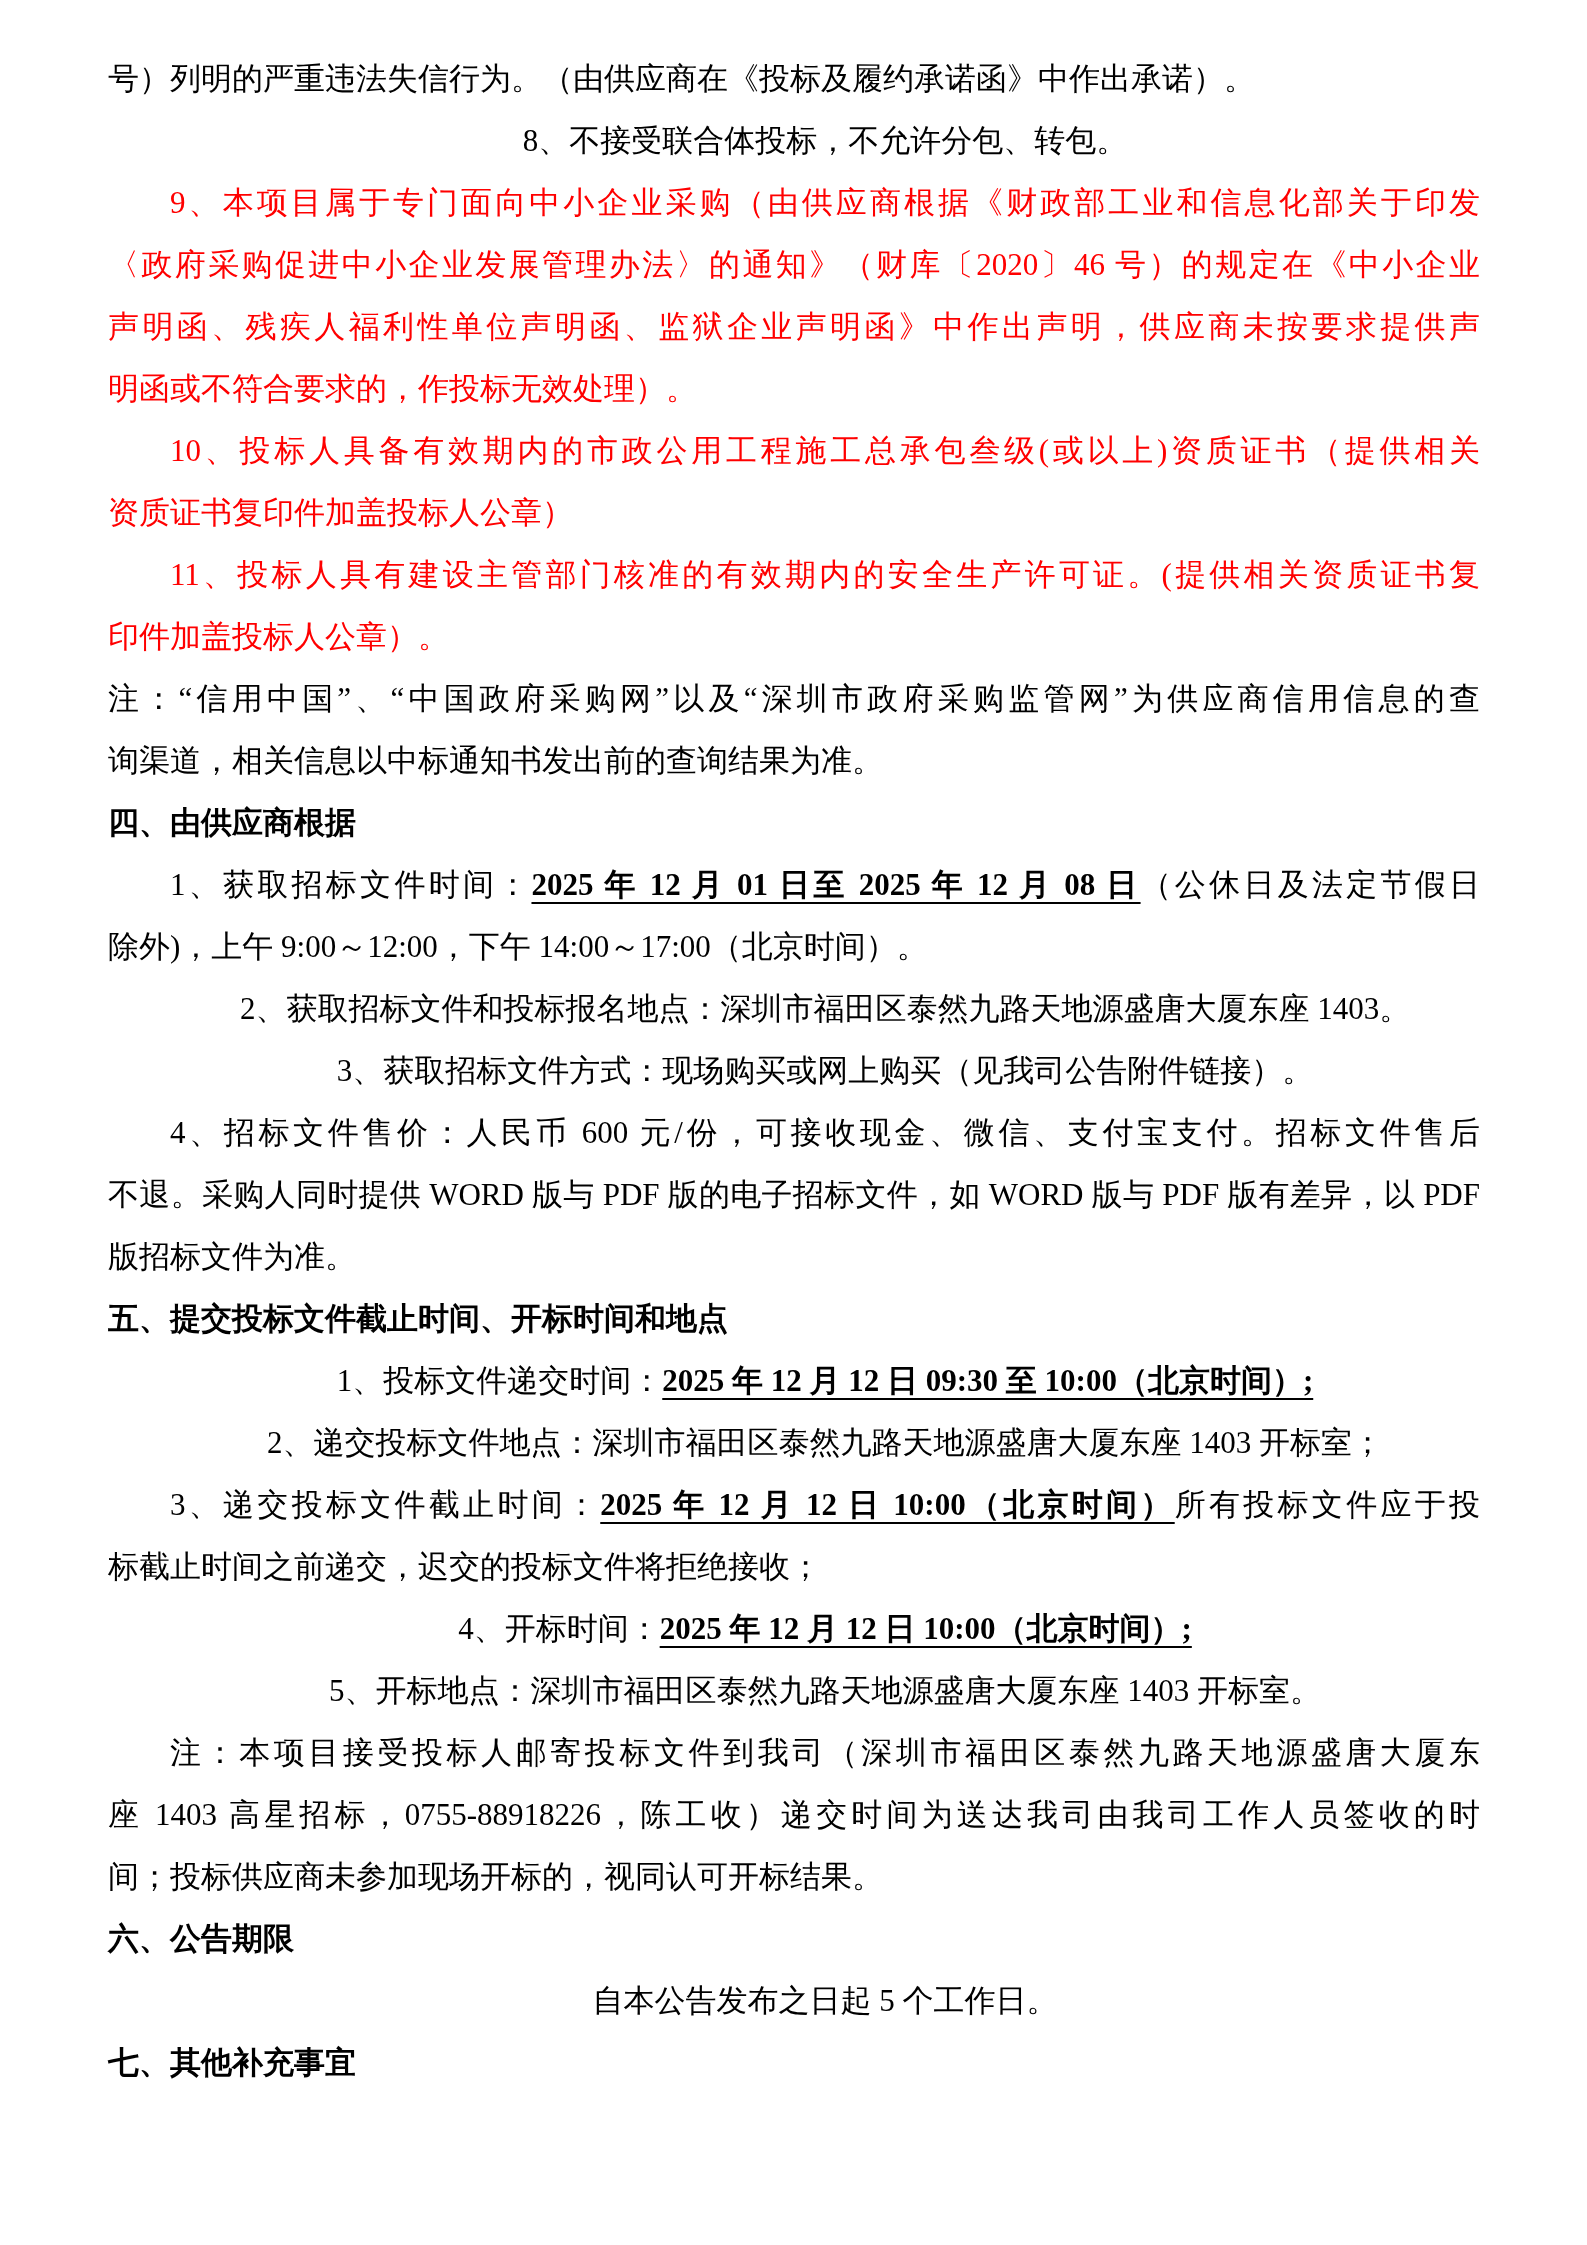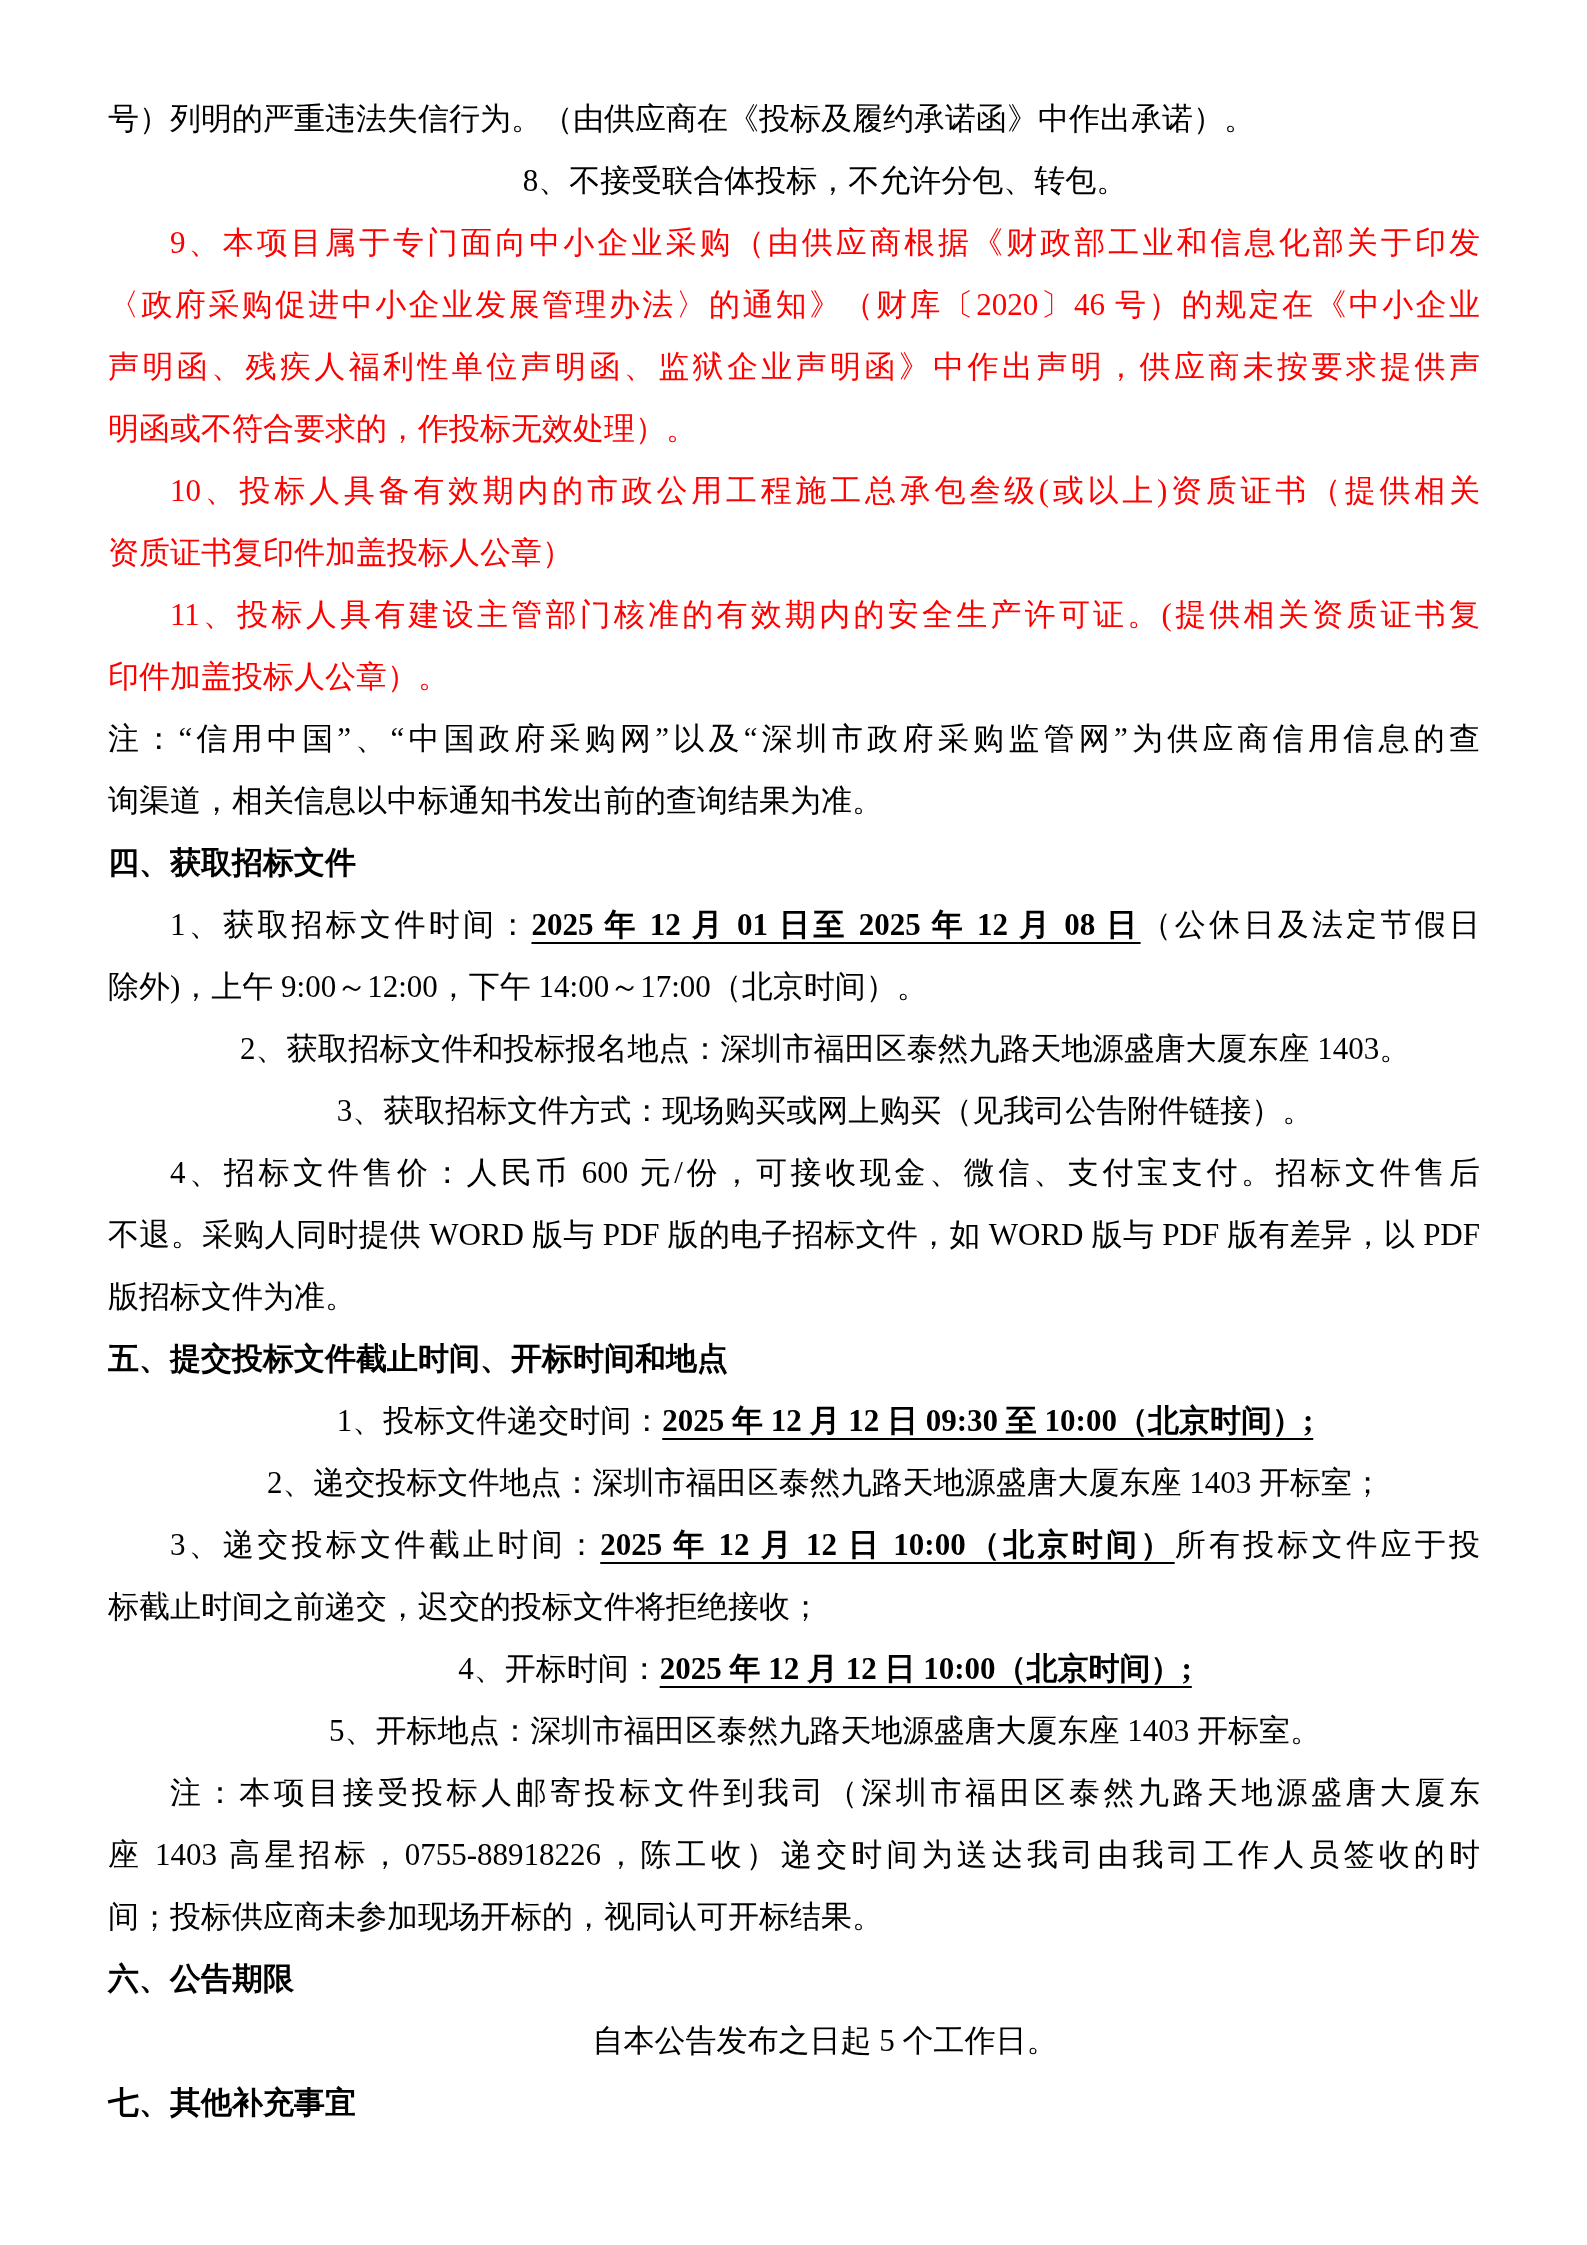--- a/index.html
+++ b/index.html
@@ -3,21 +3,21 @@
 <meta charset="utf-8">
 <style>
   html, body { margin: 0; padding: 0; background: #e8e8e8; }
   .page {
     position: relative;
     width: 1587px;
     height: 2245px;
     margin: 0 auto;
     background: #ffffff;
     box-sizing: border-box;
-    padding: 88px 107px 0 108px;
+    padding: 48px 107px 0 108px;
     font-family: "Liberation Serif", "DejaVu Serif", serif;
     font-size: 31px;
     color: #000000;
     overflow: hidden;
   }
   .line {
     height: 62px;
     line-height: 62px;
     white-space: nowrap;
   }
@@ -55,21 +55,21 @@
 
   <div class="line ind jf red">10、投标人具备有效期内的市政公用工程施工总承包叁级(或以上)资质证书（提供相关</div>
   <div class="line red">资质证书复印件加盖投标人公章）</div>
 
   <div class="line ind jf red">11、投标人具有建设主管部门核准的有效期内的安全生产许可证。(提供相关资质证书复</div>
   <div class="line red">印件加盖投标人公章）。</div>
 
   <div class="line jf">注：“信用中国”、“中国政府采购网”以及“深圳市政府采购监管网”为供应商信用信息的查</div>
   <div class="line">询渠道，相关信息以中标通知书发出前的查询结果为准。</div>
 
-  <div class="line hd">四、获取招标文件</div>
+  <div class="line hd">四、由供应商根据</div>
 
   <div class="line ind jf">
     <span>1、获取招标文件时间：</span><span class="u">2025 年 12 月 01 日至 2025 年 12 月 08 日</span><span>（公休日及法定节假日</span>
   </div>
   <div class="line">除外)，上午 9:00～12:00，下午 14:00～17:00（北京时间）。</div>
 
   <div class="line ind">2、获取招标文件和投标报名地点：深圳市福田区泰然九路天地源盛唐大厦东座 1403。</div>
   <div class="line ind">3、获取招标文件方式：现场购买或网上购买（见我司公告附件链接）。</div>
 
   <div class="line ind jf">4、招标文件售价：人民币 600 元/份，可接收现金、微信、支付宝支付。招标文件售后</div>

